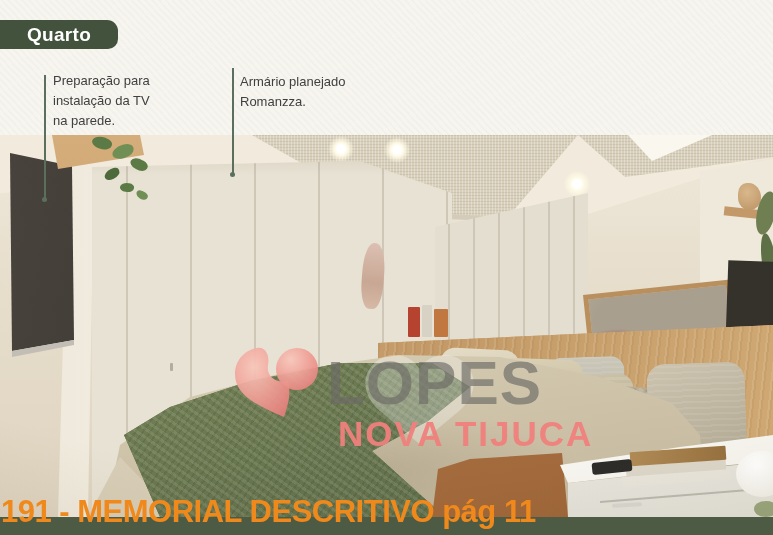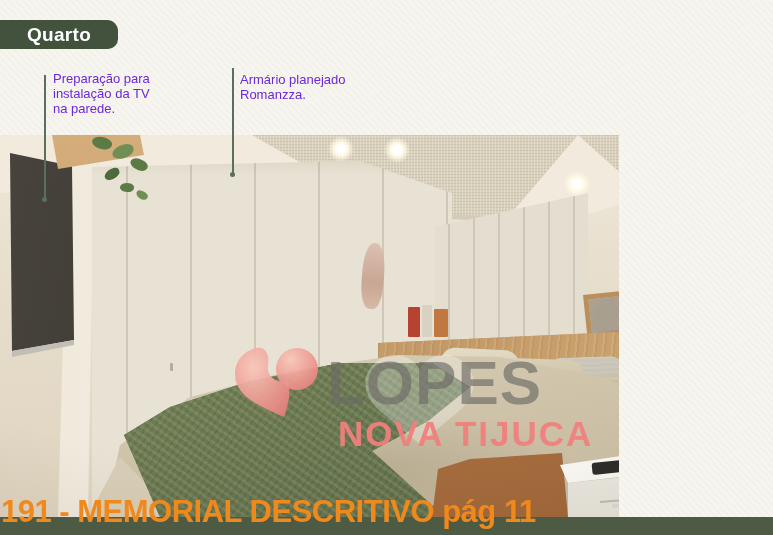--- a/index.html
+++ b/index.html
@@ -14,32 +14,32 @@
   .badge{
     left:0;top:20px;width:118px;height:29px;
     background:var(--badge-green,#42523c);
     border-radius:0 11px 10px 0;
     display:flex;align-items:center;justify-content:center;
     color:#fff;font-size:19px;font-weight:bold;letter-spacing:.3px;
     z-index:6;
   }
   
   .ann-text{
-    color:#6d28d9;font-size:13px;line-height:15px;white-space:pre-line;z-index:6;
+    color:#404040;font-size:13px;line-height:20px;white-space:pre-line;z-index:6;
   }
   .leader{width:2px;background:var(--leader-green,#5a6f5d);z-index:6;}
   .leader-dot{width:5px;height:5px;border-radius:50%;background:var(--leader-green,#5a6f5d);z-index:6;}
   .ann1-text{left:53px;top:71px;}
   .ann1-line{left:44px;top:75px;height:124px;}
   .ann1-dot{left:42px;top:197px;}
   .ann2-text{left:240px;top:72px;}
   .ann2-line{left:232px;top:68px;height:106px;}
   .ann2-dot{left:230px;top:172px;}
   
-  .photo{left:0;top:135px;width:619px;height:382px;overflow:hidden;background:#e9e1d2;z-index:1;}
+  .photo{left:0;top:135px;width:773px;height:382px;overflow:hidden;background:#e9e1d2;z-index:1;}
   .layer{position:absolute;left:0;top:0;width:773px;height:382px;}
   .ph-wall{background:linear-gradient(180deg,#efe8da,#e6ddcb 42%,#dfd4c0);}
   .ph-ceiling{background:#f2ebdd;clip-path:polygon(0 0,773px 0,773px 20px,560px 88px,300px 42px,0 58px);}
   .ph-bulk1{background-color:#d9d0bc;
     background-image:repeating-linear-gradient(90deg,rgba(255,255,255,.28) 0 1px,transparent 1px 3px),
       repeating-linear-gradient(0deg,rgba(120,110,90,.14) 0 1px,transparent 1px 3px);
     clip-path:polygon(252px 0,578px 0,508px 82px,386px 76px);}
   .ph-bulk2{background-color:#d9d0bc;
     background-image:repeating-linear-gradient(90deg,rgba(255,255,255,.28) 0 1px,transparent 1px 3px),
       repeating-linear-gradient(0deg,rgba(120,110,90,.14) 0 1px,transparent 1px 3px);

